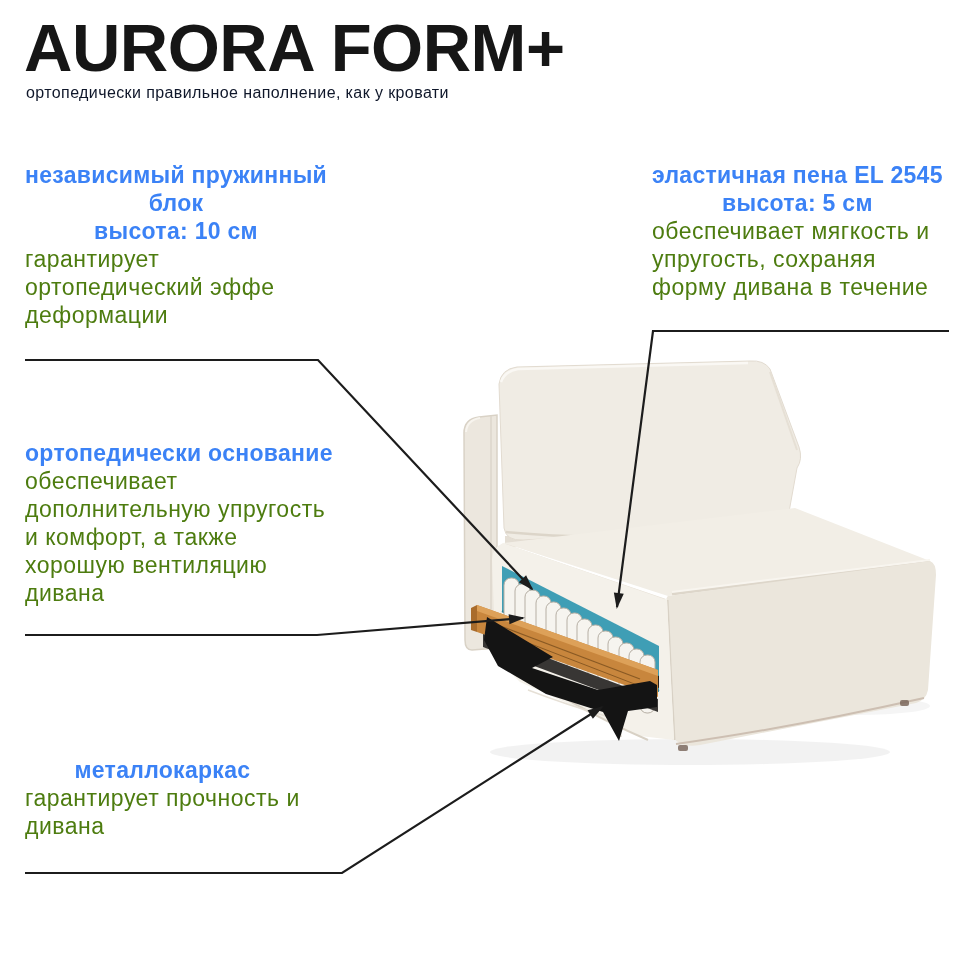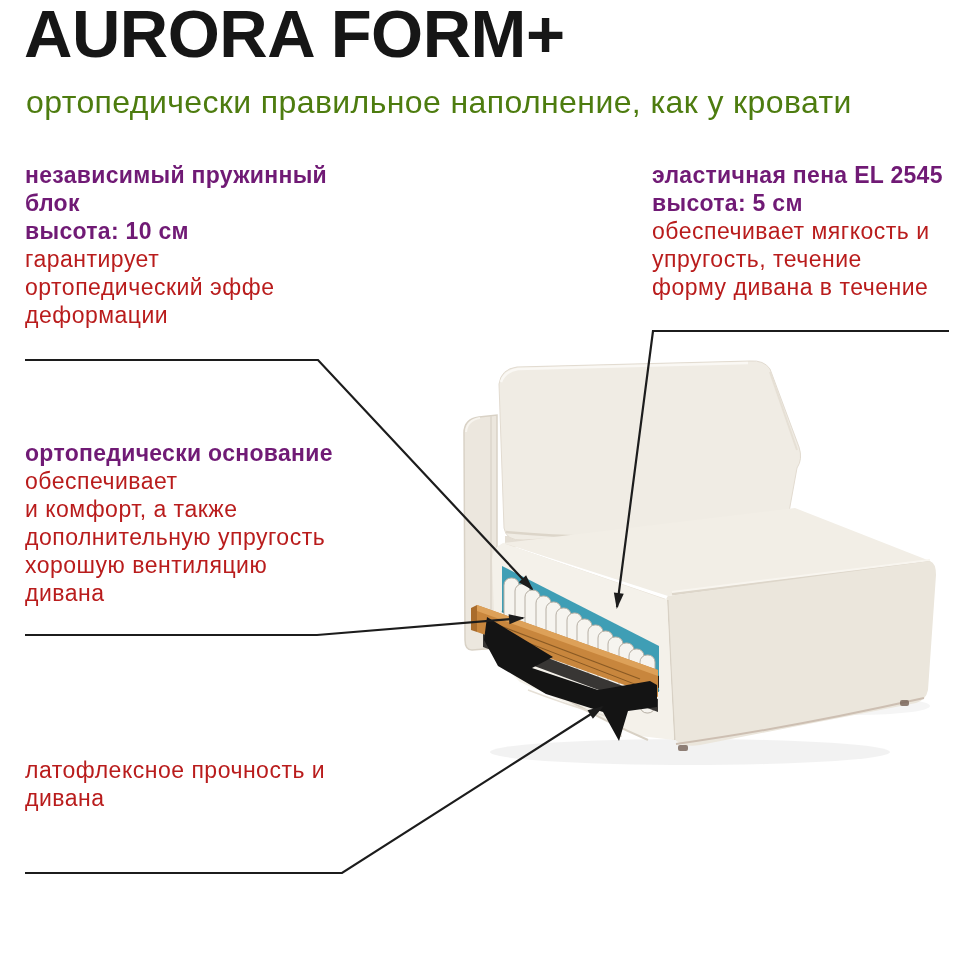--- a/index.html
+++ b/index.html
@@ -1,30 +1,30 @@
 <!DOCTYPE html>
 <html><head>
 <meta charset="utf-8">
 <style>
   html,body{margin:0;padding:0;background:#ffffff;}
   #stage{
     position:relative;width:970px;height:970px;background:#ffffff;overflow:hidden;
     font-family:"Liberation Sans","DejaVu Sans",sans-serif;
   }
   .title{
-    position:absolute;left:24px;top:0;font-size:67px;line-height:1.0;
+    position:absolute;left:24px;top:14px;font-size:67px;line-height:1.0;
     font-weight:800;color:#161616;letter-spacing:-0.5px;white-space:nowrap;
   }
   .subtitle{
-    position:absolute;left:26px;top:84px;font-size:32px;color:#4d7c0f;
+    position:absolute;left:26px;top:84px;font-size:16px;color:#0f172a;
     letter-spacing:0.4px;white-space:nowrap;
   }
   .callout{position:absolute;white-space:nowrap;}
-  .co-title{font-size:23px;line-height:28px;font-weight:700;color:#701a75;letter-spacing:0.3px;}
-  .co-body{font-size:23px;line-height:28px;font-weight:400;color:#b91c1c;letter-spacing:0.5px;}
+  .co-title{font-size:23px;line-height:28px;font-weight:700;color:#3b82f6;letter-spacing:0.3px;text-align:center;}
+  .co-body{font-size:23px;line-height:28px;font-weight:400;color:#4d7c0f;letter-spacing:0.5px;}
   #c1{left:25px;top:161px;}
   #c2{left:652px;top:161px;}
   #c3{left:25px;top:439px;}
   #c4{left:25px;top:756px;}
   svg.scene{position:absolute;left:0;top:0;pointer-events:none;}
 </style>
 </head>
 <body>
 
 <div id="stage">
@@ -38,35 +38,36 @@
     <div class="co-title">высота: 10 см</div>
     <div class="co-body">гарантирует</div>
     <div class="co-body">ортопедический эффе</div>
     <div class="co-body">деформации</div>
   </div>
 
   <div id="c2" class="callout">
     <div class="co-title">эластичная пена EL 2545</div>
     <div class="co-title">высота: 5 см</div>
     <div class="co-body">обеспечивает мягкость и</div>
-    <div class="co-body">упругость, течение</div>
+    <div class="co-body">упругость, сохраняя</div>
     <div class="co-body">форму дивана в течение</div>
   </div>
 
   <div id="c3" class="callout">
     <div class="co-title">ортопедически основание</div>
     <div class="co-body">обеспечивает</div>
+    <div class="co-body">дополнительную упругость</div>
     <div class="co-body">и комфорт, а также</div>
-    <div class="co-body">дополнительную упругость</div>
     <div class="co-body">хорошую вентиляцию</div>
     <div class="co-body">дивана</div>
   </div>
 
   <div id="c4" class="callout">
-    <div class="co-body">латофлексное прочность и</div>
+    <div class="co-title">металлокаркас</div>
+    <div class="co-body">гарантирует прочность и</div>
     <div class="co-body">дивана</div>
   </div>
 
   <svg class="scene" width="970" height="970" viewBox="0 0 970 970">
     <defs>
       <marker id="arrow" markerUnits="userSpaceOnUse" markerWidth="18" markerHeight="12" refX="15" refY="6" orient="auto">
         <path d="M1,1 L17,6 L1,11 Z" fill="#1c1c1c"></path>
       </marker>
     </defs>
 

